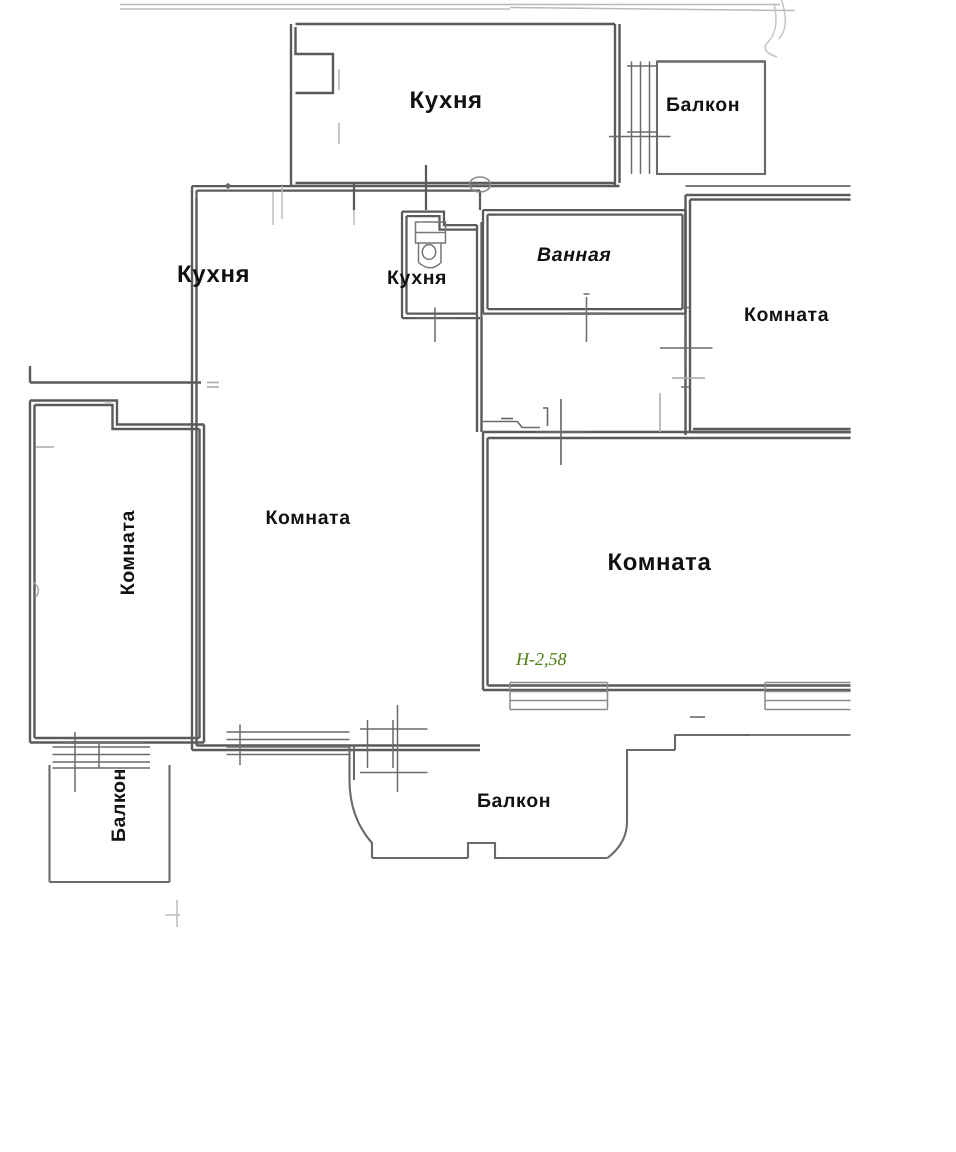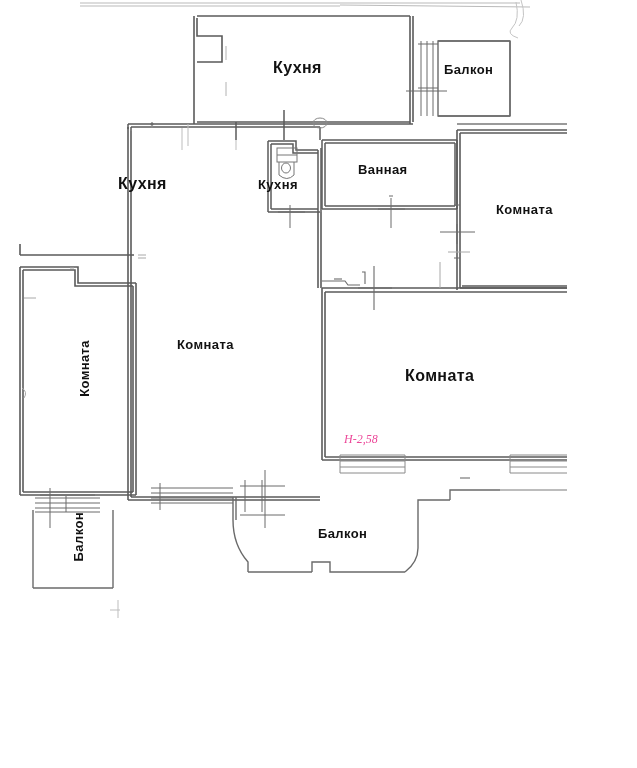--- a/index.html
+++ b/index.html
@@ -36,21 +36,21 @@
   }
   .room-label.big { font-size: 16px; }
   .room-label.vert {
     writing-mode: vertical-rl;
     text-orientation: mixed;
     transform: rotate(180deg);
     transform-origin: center center;
   }
   .height-note {
     position: absolute;
-    color: #ec4899;
+    color: #4d7c0f;
     font-family: "Liberation Serif", serif;
     font-style: italic;
     font-size: 12px;
     white-space: nowrap;
     user-select: none;
   }
 </style>
 </head>
 <body>
 
@@ -325,21 +325,21 @@
       <path d="M188 124 L188 146"></path>
       <path d="M236 140 L236 150"></path>
     </g>
 
   </svg>
 
   <div class="room-label big" style="left:273px; top:60px;">Кухня</div>
 
   <div class="room-label" style="left:444px; top:63px;">Балкон</div>
 
-  <div class="room-label" style="left:358px; top:163px;">Ванная</div>
+  <div class="room-label" style="left:358px; top:163px;font-style:italic;">Ванная</div>
 
   <div class="room-label" style="left:258px; top:178px;">Кухня</div>
 
   <div class="room-label big" style="left:118px; top:176px;">Кухня</div>
 
   <div class="room-label" style="left:496px; top:203px;">Комната</div>
 
   <div class="room-label" style="left:177px; top:338px;">Комната</div>
 
   <div class="room-label big" style="left:405px; top:368px;">Комната</div>

